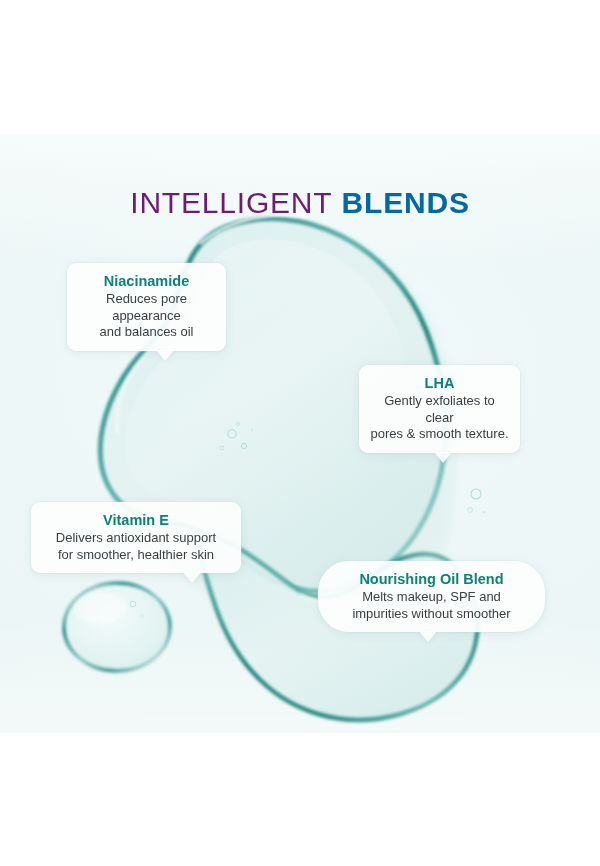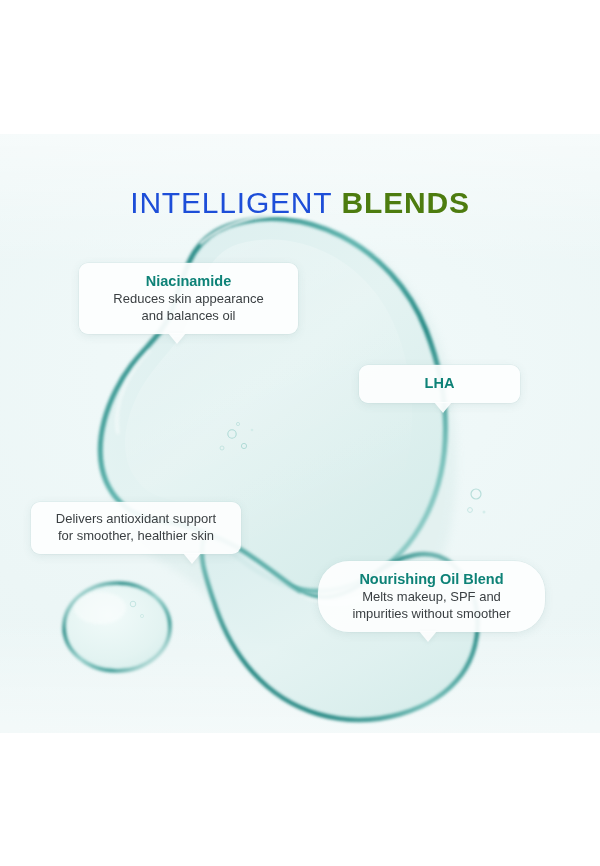--- a/index.html
+++ b/index.html
@@ -46,25 +46,25 @@
     left: 0;
     top: 168px;
     width: 600px;
     text-align: center;
     font-size: 30px;
     letter-spacing: 0.8px;
     line-height: 1;
     white-space: nowrap;
   }
   #heading .h-light {
-    color: #1d4ed8;
+    color: #701a75;
     font-weight: 400;
   }
   #heading .h-bold {
-    color: #4d7c0f;
+    color: #0369a1;
     font-weight: 700;
   }
 
   
   #gel-layer {
     position: absolute;
     left: 0;
     top: 134px;
     width: 600px;
     height: 599px;
@@ -105,21 +105,21 @@
     position: absolute;
     width: 0;
     height: 0;
     border-left: 9px solid transparent;
     border-right: 9px solid transparent;
     border-top: 11px solid rgba(253, 254, 254, 0.93);
     bottom: -10px;
     filter: drop-shadow(0 2px 2px rgba(60,110,110,0.07));
   }
 
-  #callout-niacinamide { left: 67px;  top: 263px; width: 219px; margin-left: 12px; }
+  #callout-niacinamide { left: 67px;  top: 263px; width: 159px; }
   #callout-niacinamide .tail { left: 89px; }
 
   #callout-lha         { left: 359px; top: 365px; width: 161px; }
   #callout-lha .tail   { left: 75px; }
 
   #callout-vitamin-e   { left: 31px;  top: 502px; width: 210px; }
   #callout-vitamin-e .tail { left: 152px; }
 
   #callout-oil-blend   { left: 318px; top: 561px; width: 227px; border-radius: 31px; }
   #callout-oil-blend .tail { left: 101px; }
@@ -265,31 +265,34 @@
       </g>
     </svg>
   </div>
 
   <h1 id="heading">
     <span class="h-light">INTELLIGENT</span><span>&nbsp;</span><span class="h-bold">BLENDS</span>
   </h1>
 
   <div class="callout" id="callout-niacinamide">
     <div class="c-title">Niacinamide</div>
-    <div class="c-body">Reduces skin appearance
+    <div class="c-body">Reduces pore appearance
 and balances oil</div>
     <span class="tail"></span>
   </div>
 
   <div class="callout" id="callout-lha">
     <div class="c-title">LHA</div>
+    <div class="c-body">Gently exfoliates to clear
+pores &amp; smooth texture.</div>
     <span class="tail"></span>
   </div>
 
   <div class="callout" id="callout-vitamin-e">
+    <div class="c-title">Vitamin E</div>
     <div class="c-body">Delivers antioxidant support
 for smoother, healthier skin</div>
     <span class="tail"></span>
   </div>
 
   <div class="callout" id="callout-oil-blend">
     <div class="c-title">Nourishing Oil Blend</div>
     <div class="c-body">Melts makeup, SPF and
 impurities without smoother</div>
     <span class="tail"></span>

